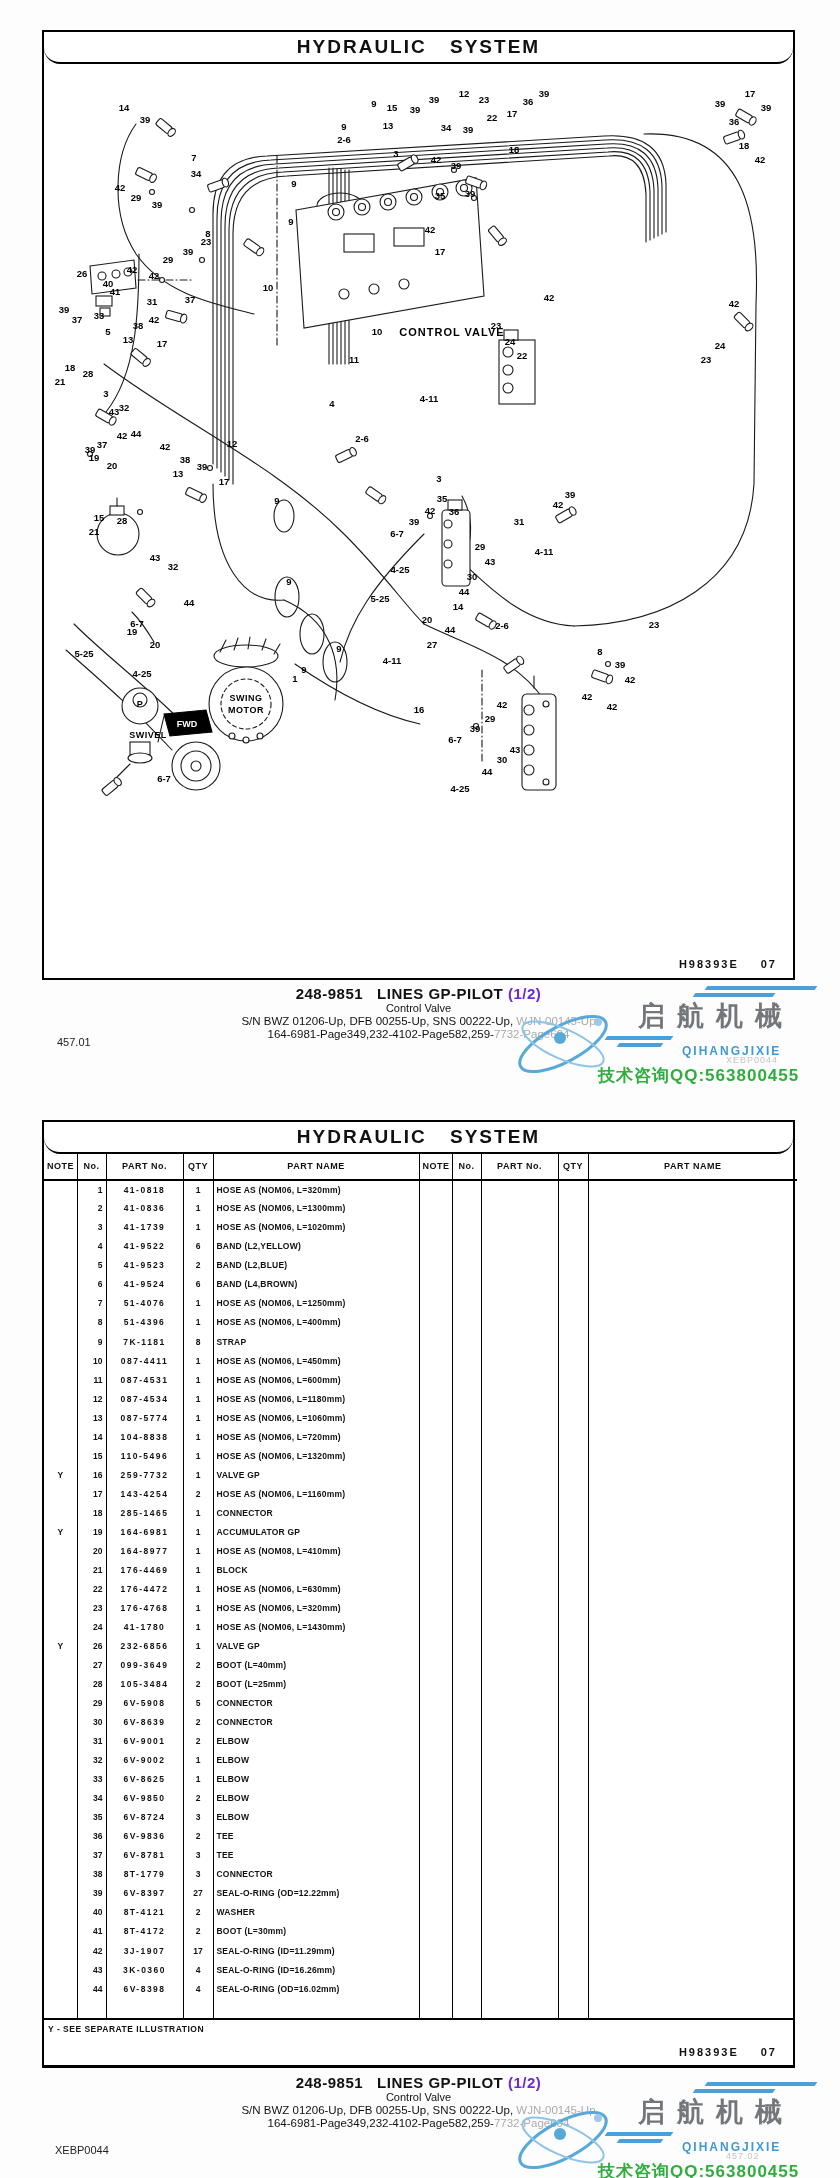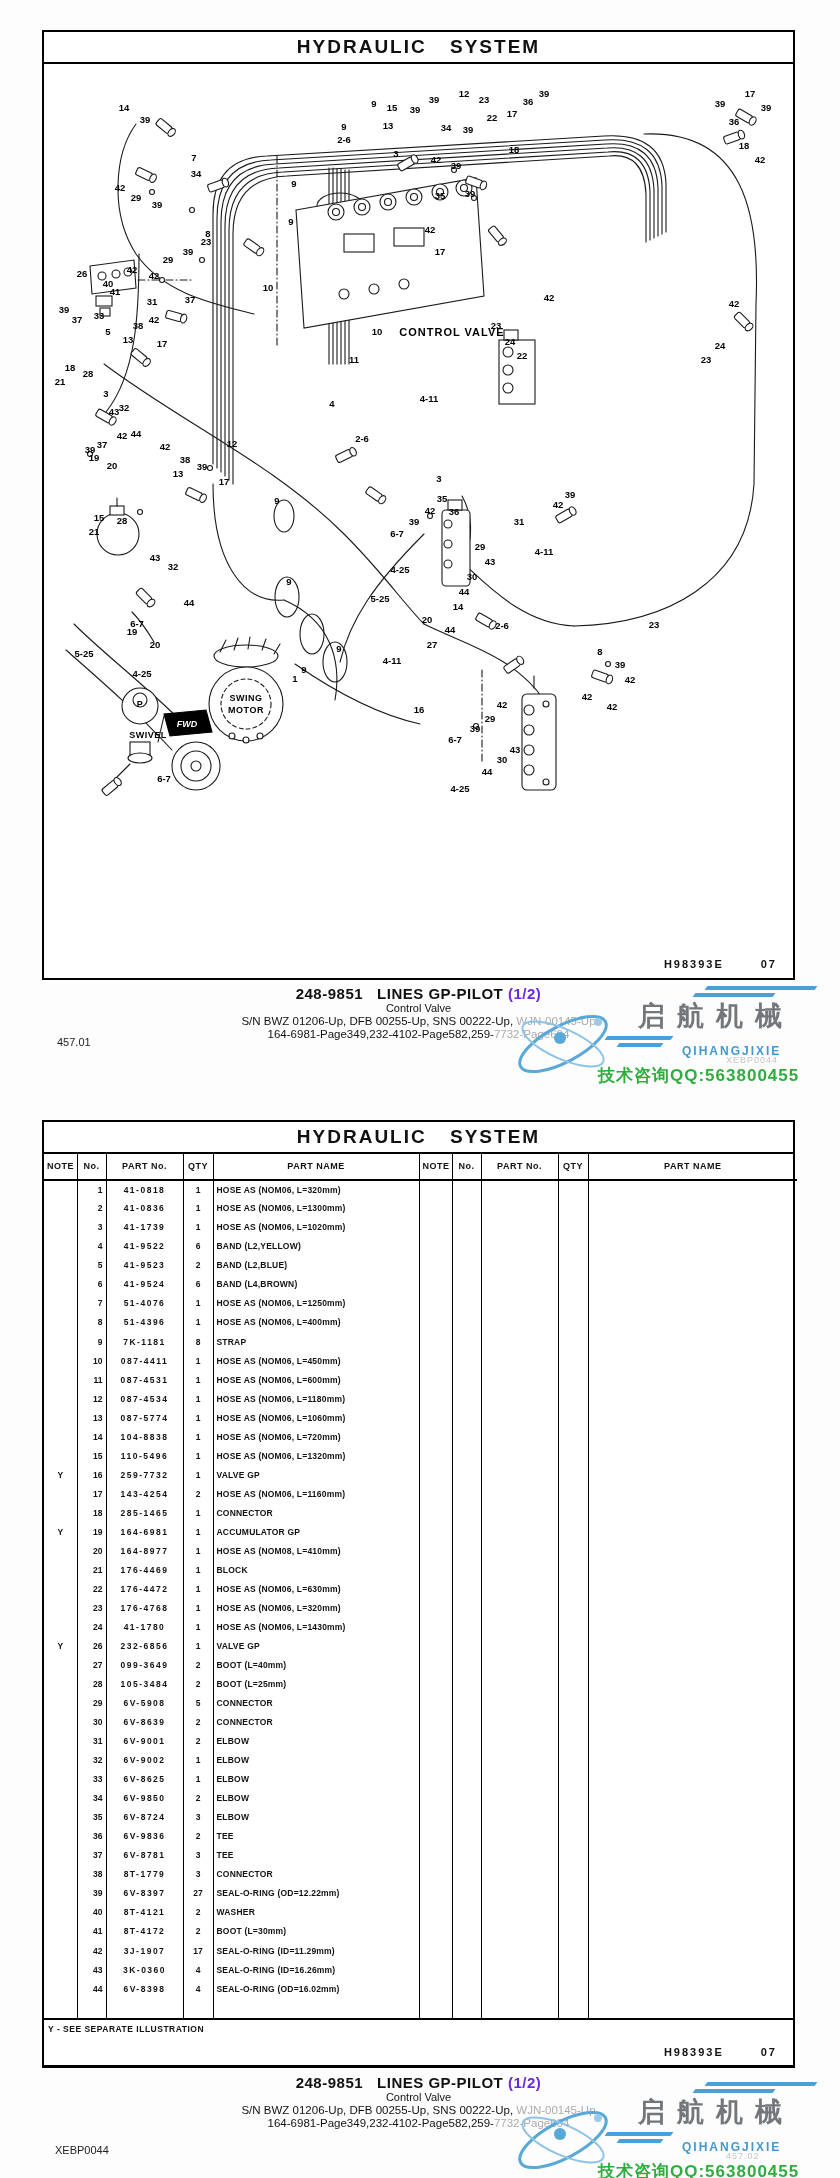--- a/index.html
+++ b/index.html
@@ -7,39 +7,39 @@
     width:840px;height:2178px;position:relative;background:#fdfdfd;
     font-family:"Liberation Sans","DejaVu Sans",sans-serif;color:#111;
     overflow:hidden;
   }
   *{box-sizing:border-box;}
   .sheet{position:absolute;left:42px;width:753px;border:2px solid #000;background:#fff;}
   #sheet1{top:30px;height:950px;}
   #sheet2{top:1120px;height:948px;border-bottom-width:3px;}
   .title-bar{
     height:32px;border-bottom:2px solid #000;display:flex;align-items:center;justify-content:center;
-    font-size:19px;font-weight:700;letter-spacing:2px;word-spacing:16px;
+    font-size:19px;font-weight:700;letter-spacing:2px;word-spacing:16px;border-radius:16px;
   }
   
   .diagram{position:relative;width:749px;height:884px;}
   .diagram svg{position:absolute;left:0;top:0;}
   .co{
     position:absolute;transform:translate(-50%,-50%);
     font-size:9.5px;font-weight:600;white-space:nowrap;color:#000;line-height:1;
   }
   .colbl{
     position:absolute;transform:translate(-50%,-50%);
     font-size:11px;font-weight:600;letter-spacing:1px;white-space:nowrap;color:#000;line-height:1;
   }
   .colbl.small{font-size:9px;letter-spacing:.5px;}
-  .colbl.flag{color:#fff;font-style:italic;font-size:9px;font-weight:700;letter-spacing:0;}
+  .colbl.flag{color:#fff;font-size:9px;font-weight:700;letter-spacing:0;}
   .plate-code{
     position:absolute;right:16px;bottom:8px;font-size:11px;font-weight:600;letter-spacing:2px;
   }
-  .plate-code .rev{margin-left:37px;}
+  .plate-code .rev{margin-left:22px;}
   
   .caption{position:absolute;left:42px;width:753px;text-align:center;line-height:1.15;}
   #caption1{top:985px;}
   #caption2{top:2074px;}
   .cap-l1{font-size:15px;font-weight:700;letter-spacing:.5px;}
   .cap-l1 .gray{color:#6d28d9;font-weight:600;}
   .cap-l2{font-size:11px;}
   .cap-l3,.cap-l4{font-size:11.5px;}
   .cap-gray{color:#aaa;}
   .page-code{position:absolute;font-size:11px;color:#222;}

